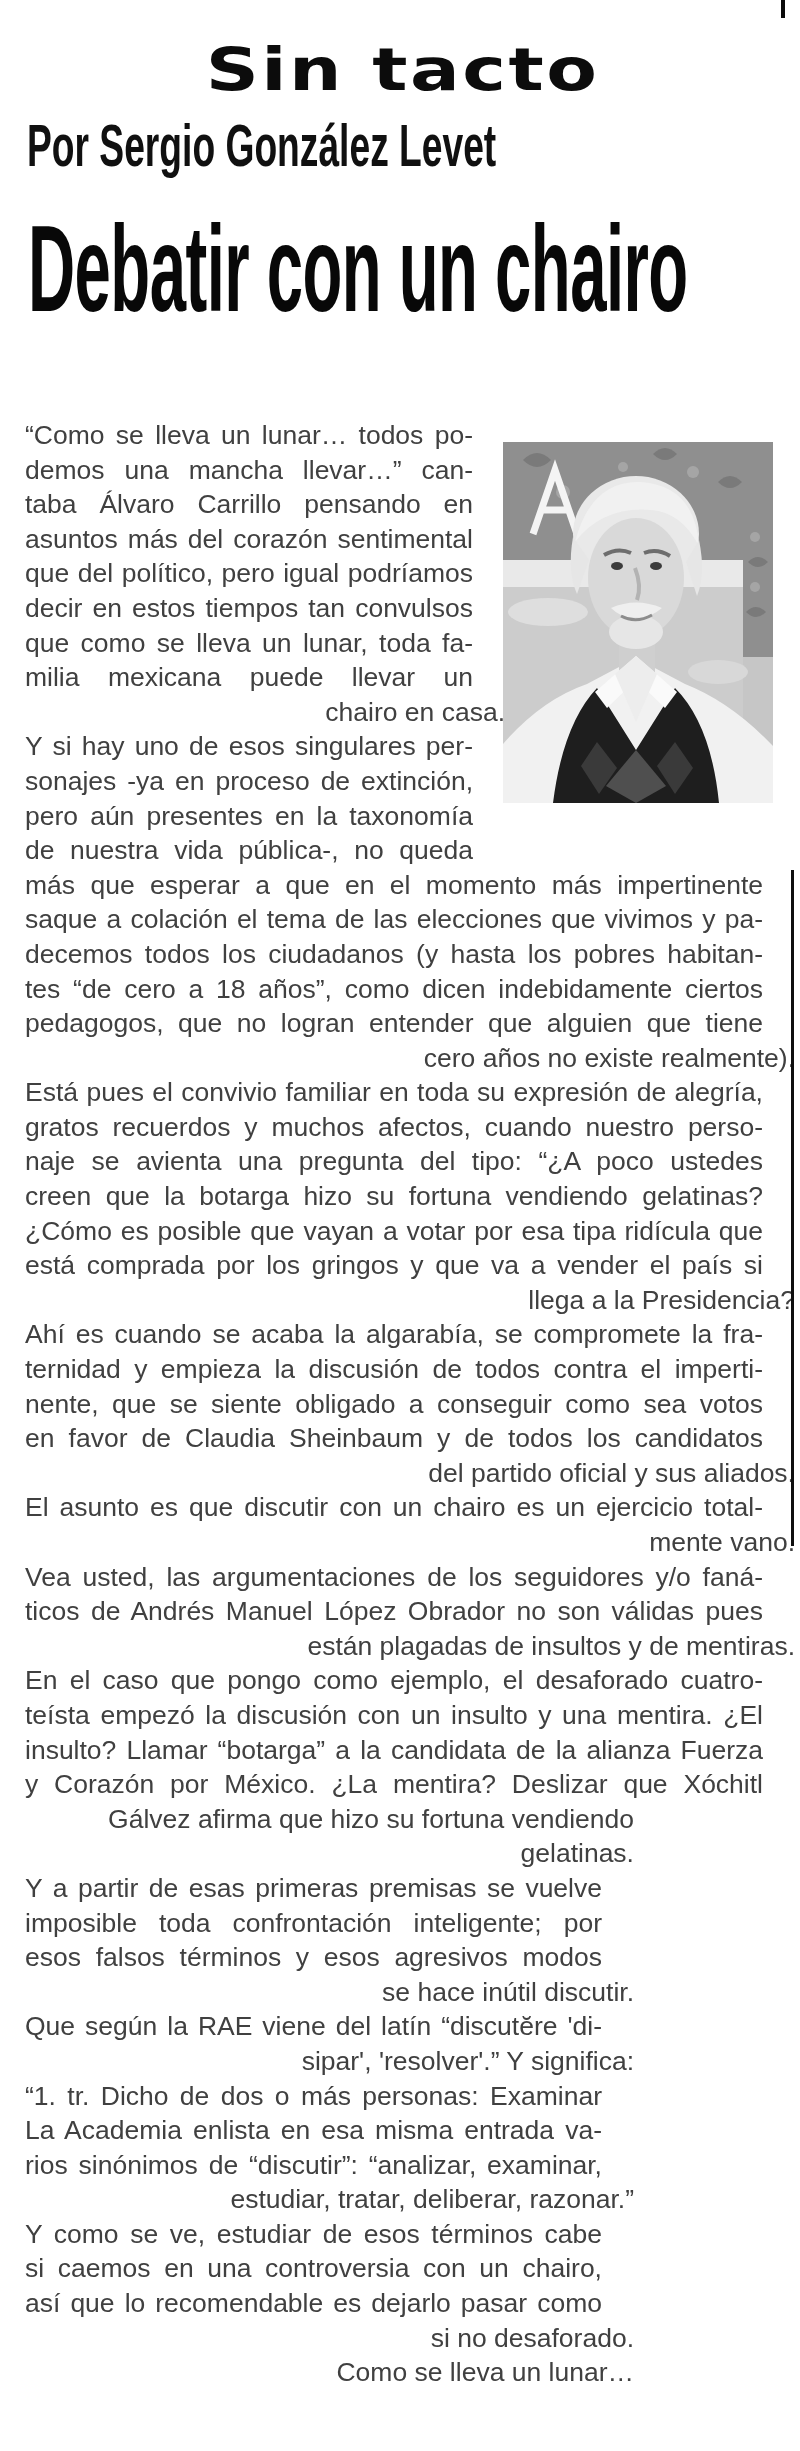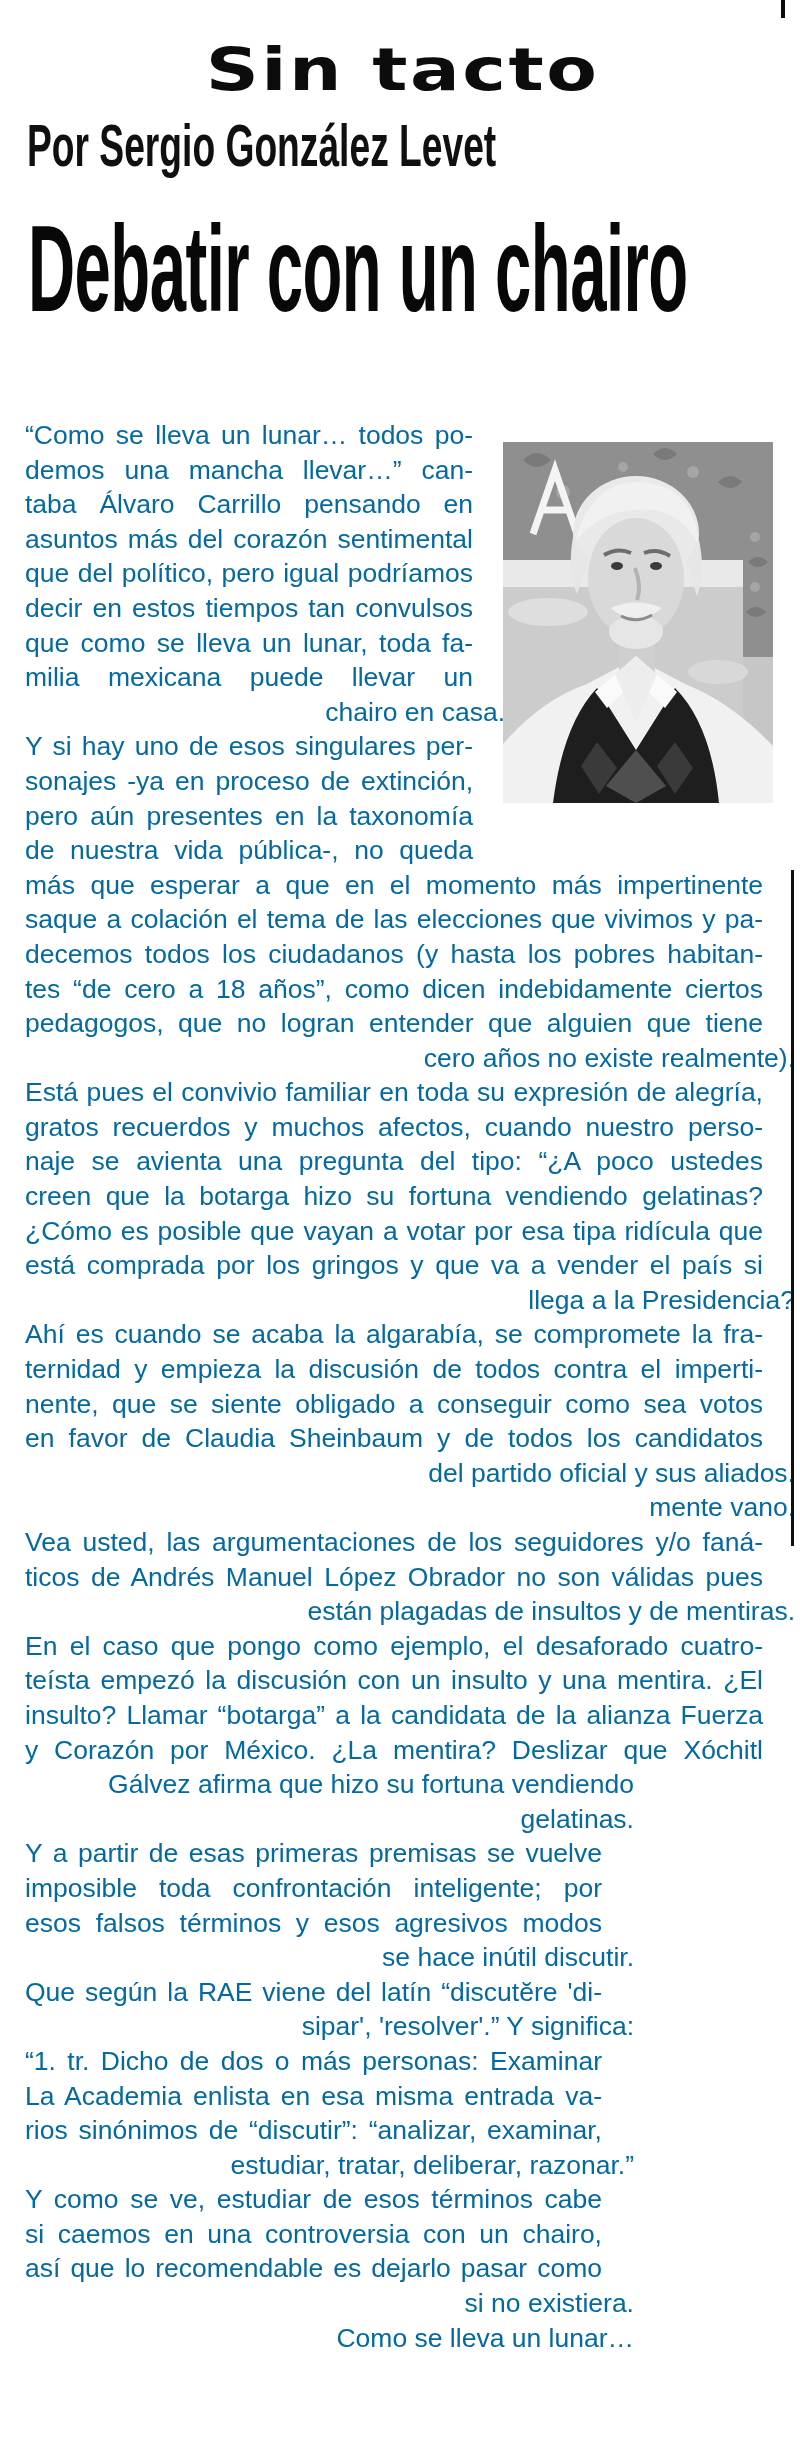--- a/index.html
+++ b/index.html
@@ -83,21 +83,21 @@
   }
   
   .article{
     position:absolute;
     left:25px; top:418px;
   }
   .ln{
     font-size:26.5px;
     line-height:34.6px;
     height:34.6px;
-    color:#0369a1;
+    color:#404040;
     overflow:visible;
   }
   .ln.just{
     text-align:justify;
     text-align-last:justify;
   }
   .ln.plain{ text-align:right;margin-left:32px; }
   .w-narrow{ width:448px; }
   .w-wide{ width:738px; }
   .w-mid{ width:577px; }
@@ -153,20 +153,21 @@
       <div class="ln w-wide just">naje se avienta una pregunta del tipo: “¿A poco ustedes</div>
       <div class="ln w-wide just">creen que la botarga hizo su fortuna vendiendo gelatinas?</div>
       <div class="ln w-wide just">¿Cómo es posible que vayan a votar por esa tipa ridícula que</div>
       <div class="ln w-wide just">está comprada por los gringos y que va a vender el país si</div>
       <div class="ln w-wide plain">llega a la Presidencia?</div>
       <div class="ln w-wide just">Ahí es cuando se acaba la algarabía, se compromete la fra-</div>
       <div class="ln w-wide just">ternidad y empieza la discusión de todos contra el imperti-</div>
       <div class="ln w-wide just">nente, que se siente obligado a conseguir como sea votos</div>
       <div class="ln w-wide just">en favor de Claudia Sheinbaum y de todos los candidatos</div>
       <div class="ln w-wide plain">del partido oficial y sus aliados.</div>
+      <div class="ln w-wide just">El asunto es que discutir con un chairo es un ejercicio total-</div>
       <div class="ln w-wide plain">mente vano.</div>
       <div class="ln w-wide just">Vea usted, las argumentaciones de los seguidores y/o faná-</div>
       <div class="ln w-wide just">ticos de Andrés Manuel López Obrador no son válidas pues</div>
       <div class="ln w-wide plain">están plagadas de insultos y de mentiras.</div>
       <div class="ln w-wide just">En el caso que pongo como ejemplo, el desaforado cuatro-</div>
       <div class="ln w-wide just">teísta empezó la discusión con un insulto y una mentira. ¿El</div>
       <div class="ln w-wide just">insulto? Llamar “botarga” a la candidata de la alianza Fuerza</div>
       <div class="ln w-wide just">y Corazón por México. ¿La mentira? Deslizar que Xóchitl</div>
       <div class="ln w-mid plain">Gálvez afirma que hizo su fortuna vendiendo</div>
       <div class="ln w-mid plain">gelatinas.</div>
@@ -176,21 +177,21 @@
       <div class="ln w-mid plain">se hace inútil discutir.</div>
       <div class="ln w-mid just">Que según la RAE viene del latín “discutĕre 'di-</div>
       <div class="ln w-mid plain">sipar', 'resolver'.” Y significa:</div>
       <div class="ln w-mid just">“1. tr. Dicho de dos o más personas: Examinar</div>
       <div class="ln w-mid just">La Academia enlista en esa misma entrada va-</div>
       <div class="ln w-mid just">rios sinónimos de “discutir”: “analizar, examinar,</div>
       <div class="ln w-mid plain">estudiar, tratar, deliberar, razonar.”</div>
       <div class="ln w-mid just">Y como se ve, estudiar de esos términos cabe</div>
       <div class="ln w-mid just">si caemos en una controversia con un chairo,</div>
       <div class="ln w-mid just">así que lo recomendable es dejarlo pasar como</div>
-      <div class="ln w-mid plain">si no existiera.</div>
+      <div class="ln w-mid plain">si no desaforado.</div>
       <div class="ln w-mid plain">Como se lleva un lunar…</div>
     </div>
 
   <svg class="photo" viewBox="0 0 270 361" xmlns="http://www.w3.org/2000/svg" role="img">
 
     <rect x="0" y="0" width="270" height="361" fill="#c6c6c6"></rect>
 
     <rect x="0" y="0" width="270" height="118" fill="#8f8f8f"></rect>
     <rect x="238" y="0" width="32" height="215" fill="#8f8f8f"></rect>
     <g fill="#7a7a7a">

